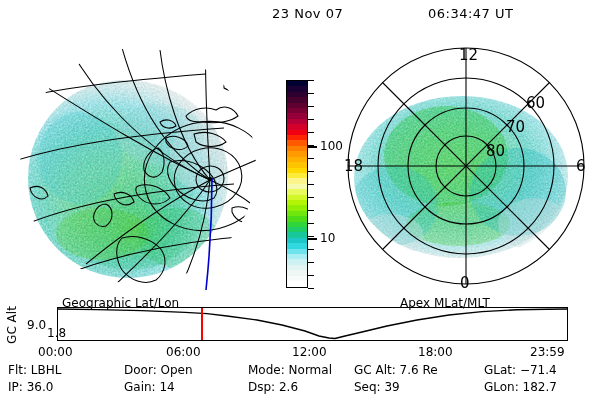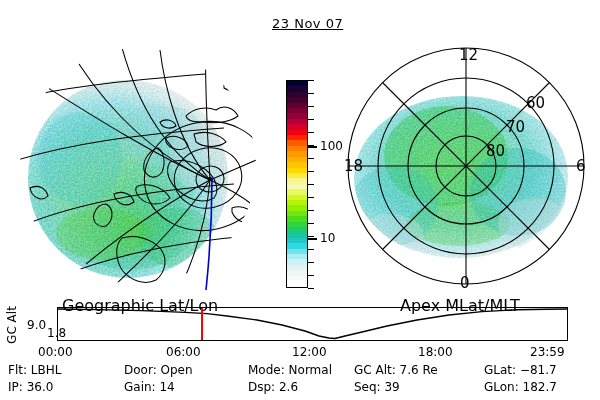--- a/index.html
+++ b/index.html
@@ -17,21 +17,21 @@
   }
   .abs { position: absolute; }
 
   
   #header {
     top: 6px; left: 0; width: 600px; height: 22px;
     font-size: 13px;
     letter-spacing: 0.5px;
   }
   #header .h-title { position: absolute; left: 48px; top: 0; }
-  #header .h-date  { position: absolute; left: 272px; top: 10px; text-decoration: underline; }
+  #header .h-date  { position: absolute; left: 272px; top: 0; }
   #header .h-time  { position: absolute; left: 428px; top: 0; }
 
   
   #geo-panel  { left: 10px;  top: 38px; width: 256px; height: 256px; }
   #polar-panel{ left: 338px; top: 38px; width: 256px; height: 256px; }
 
   #geo-panel svg, #polar-panel svg { display:block; }
 
   
   #colorbar-group { left: 266px; top: 48px; width: 72px; height: 256px; }
@@ -67,21 +67,21 @@
     position: absolute;
     left: 54px;
     font-size: 12px;
     line-height: 1;
     white-space: nowrap;
   }
 
   
   .panel-caption {
     position: absolute;
-    font-size: 16px;
+    font-size: 12px;
     white-space: nowrap;
   }
   #geo-caption   { left: 62px;  top: 296px; }
   #polar-caption { left: 400px; top: 296px; }
 
   
   #alt-strip { left: 0; top: 306px; width: 600px; height: 40px; }
   #alt-axis-label {
     position: absolute;
     left: -11px; top: 12px;
@@ -126,20 +126,21 @@
   #status .c1 { left: 124px; }
   #status .c2 { left: 248px; }
   #status .c3 { left: 354px; }
   #status .c4 { left: 484px; }
 </style>
 </head>
 <body>
 
 <div id="header" class="abs">
   <span class="h-date">23 Nov 07</span>
+  <span class="h-time">06:34:47 UT</span>
 </div>
 
 <div id="geo-panel" class="abs">
   <svg width="256" height="256" viewBox="0 0 256 256">
     <defs>
       <clipPath id="globeClip">
           <circle cx="128" cy="128" r="118"></circle>
         </clipPath>
       <clipPath id="auroraClip">
           <circle cx="118" cy="140" r="100"></circle>
@@ -372,21 +373,21 @@
     <span style="left: 418px;">18:00</span>
     <span style="left: 530px;">23:59</span>
   </div>
 
 <div id="status" class="abs">
   <div class="srow r1" id="status-row-1">
       <div class="cell c0"><span>Flt: </span><span>LBHL</span></div>
       <div class="cell c1"><span>Door: </span><span>Open</span></div>
       <div class="cell c2"><span>Mode: </span><span>Normal</span></div>
       <div class="cell c3"><span>GC Alt: </span><span>7.6 Re</span></div>
-      <div class="cell c4"><span>GLat: </span><span>−81.7</span></div>
+      <div class="cell c4"><span>GLat: </span><span>−71.4</span></div>
     </div>
   <div class="srow r2" id="status-row-2">
       <div class="cell c0"><span>IP: </span><span>36.0</span></div>
       <div class="cell c1"><span>Gain: </span><span>14</span></div>
       <div class="cell c2"><span>Dsp: </span><span>2.6</span></div>
       <div class="cell c3"><span>Seq: </span><span>39</span></div>
       <div class="cell c4"><span>GLon: </span><span>182.7</span></div>
     </div>
 </div>
 

